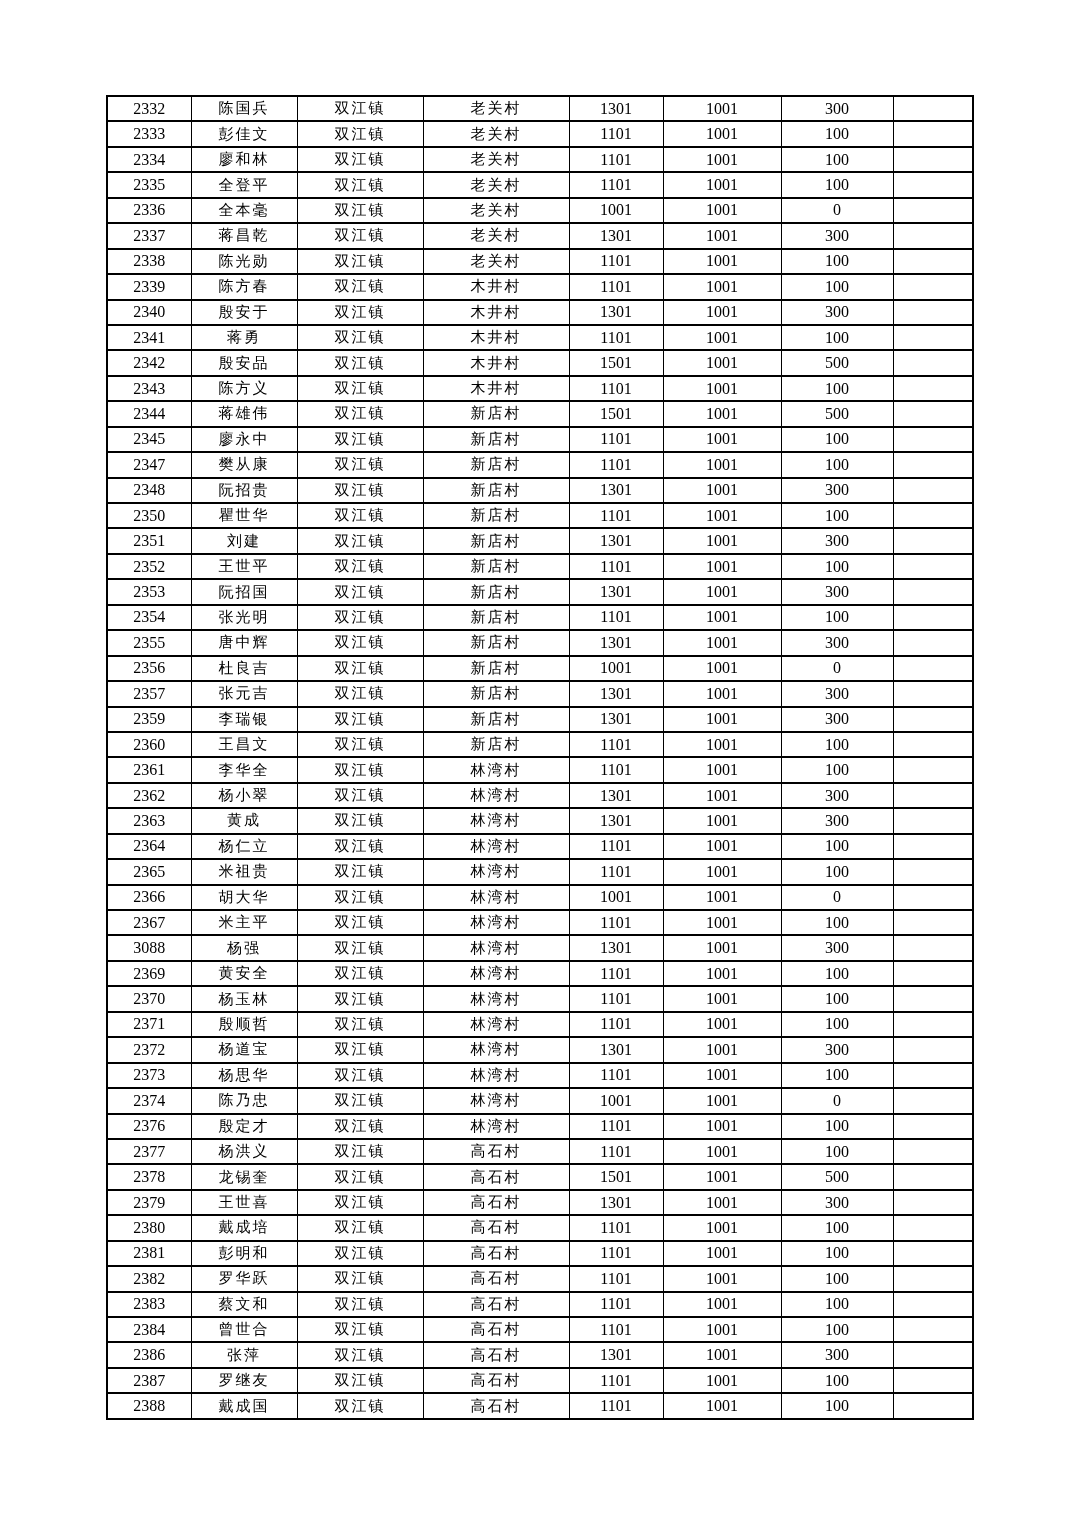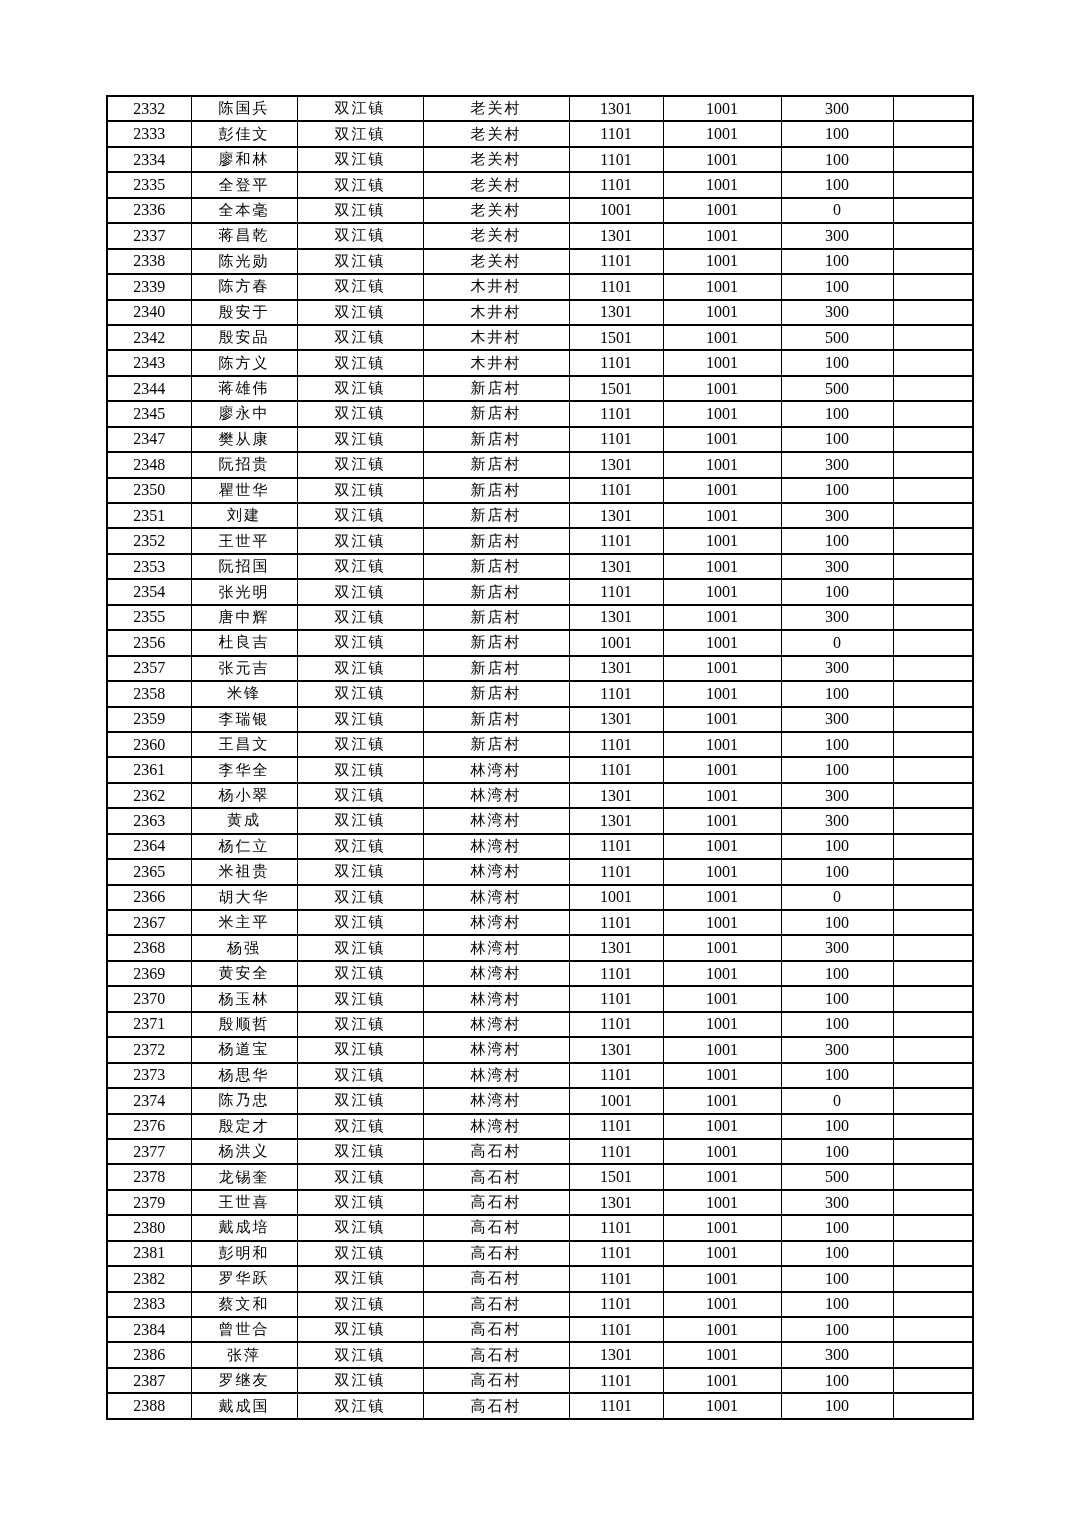--- a/index.html
+++ b/index.html
@@ -145,20 +145,30 @@
           <td>2340</td>
           <td class="cjk">殷安于</td>
           <td class="cjk">双江镇</td>
           <td class="cjk">木井村</td>
           <td>1301</td>
           <td>1001</td>
           <td>300</td>
           <td></td>
         </tr>
         <tr>
+          <td>2341</td>
+          <td class="cjk">蒋勇</td>
+          <td class="cjk">双江镇</td>
+          <td class="cjk">木井村</td>
+          <td>1101</td>
+          <td>1001</td>
+          <td>100</td>
+          <td></td>
+        </tr>
+        <tr>
           <td>2342</td>
           <td class="cjk">殷安品</td>
           <td class="cjk">双江镇</td>
           <td class="cjk">木井村</td>
           <td>1501</td>
           <td>1001</td>
           <td>500</td>
           <td></td>
         </tr>
         <tr>
@@ -285,30 +295,20 @@
           <td>2357</td>
           <td class="cjk">张元吉</td>
           <td class="cjk">双江镇</td>
           <td class="cjk">新店村</td>
           <td>1301</td>
           <td>1001</td>
           <td>300</td>
           <td></td>
         </tr>
         <tr>
-          <td>2358</td>
-          <td class="cjk">米锋</td>
-          <td class="cjk">双江镇</td>
-          <td class="cjk">新店村</td>
-          <td>1101</td>
-          <td>1001</td>
-          <td>100</td>
-          <td></td>
-        </tr>
-        <tr>
           <td>2359</td>
           <td class="cjk">李瑞银</td>
           <td class="cjk">双江镇</td>
           <td class="cjk">新店村</td>
           <td>1301</td>
           <td>1001</td>
           <td>300</td>
           <td></td>
         </tr>
         <tr>
@@ -385,21 +385,21 @@
           <td>2367</td>
           <td class="cjk">米主平</td>
           <td class="cjk">双江镇</td>
           <td class="cjk">林湾村</td>
           <td>1101</td>
           <td>1001</td>
           <td>100</td>
           <td></td>
         </tr>
         <tr>
-          <td>2368</td>
+          <td>3088</td>
           <td class="cjk">杨强</td>
           <td class="cjk">双江镇</td>
           <td class="cjk">林湾村</td>
           <td>1301</td>
           <td>1001</td>
           <td>300</td>
           <td></td>
         </tr>
         <tr>
           <td>2369</td>

